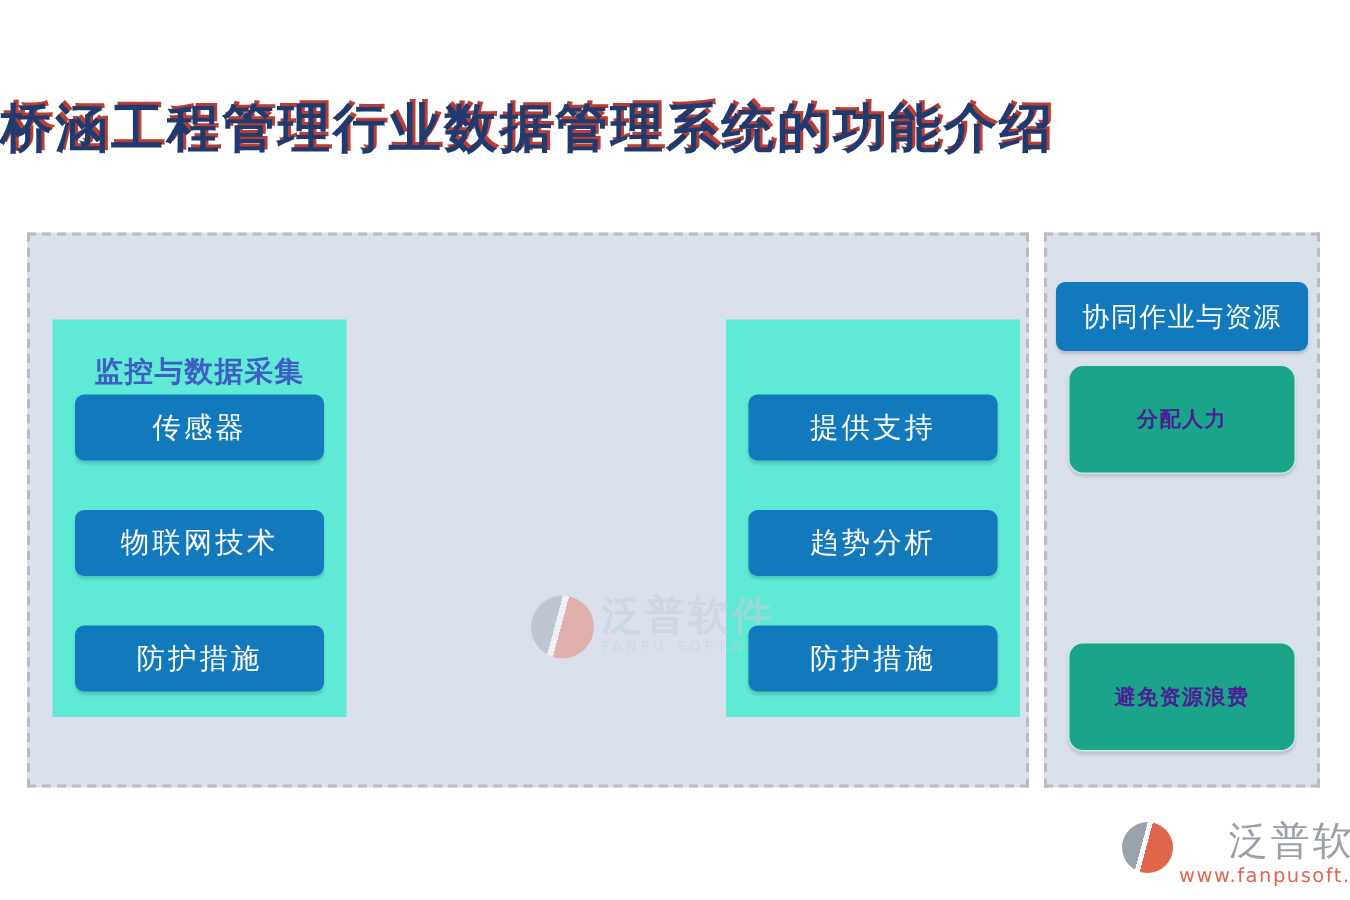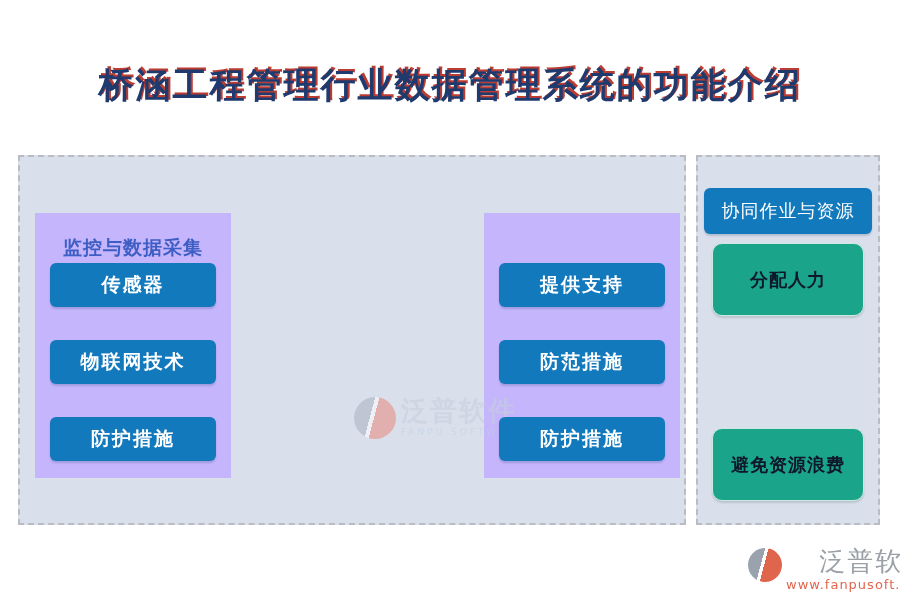--- a/index.html
+++ b/index.html
@@ -2,52 +2,51 @@
 <html><head>
 <meta charset="utf-8">
 <style>
   * { margin:0; padding:0; box-sizing:border-box; }
   html,body { width:900px; height:600px; background:#ffffff; font-family:"DejaVu Sans", sans-serif; }
   .stage { position:relative; width:900px; height:600px; overflow:hidden; background:#ffffff; }
 
   
   .title {
     position:absolute; top:62px; left:0; width:900px;
-    text-align:center;
     font-family:"DejaVu Serif", serif;
     font-size:35px; font-weight:bold; letter-spacing:2px;
     color:#1e3a6e;
     text-shadow:2px -2px 0 #bb3c31;
     white-space:nowrap;
   }
 
   
   .panel { position:absolute; background:#dadfec; border:2px dashed #b9bcc2; }
   .panel-main  { left:18px;  top:155px; width:668px; height:370px; }
   .panel-right { left:696px; top:155px; width:184px; height:370px; }
 
   
-  .card { position:absolute; top:56px; width:196px; height:265px; background:#c4b5fd; }
+  .card { position:absolute; top:56px; width:196px; height:265px; background:#5eead4; }
   .card-1 { left:15px; }
   .card-2 { left:240px; }
   .card-3 { left:464px; }
   .card-header {
     margin-top:22px; text-align:center;
     font-family:"DejaVu Serif", serif;
     font-size:19px; font-weight:bold; color:#3e5ec4;
     letter-spacing:1px; white-space:nowrap;
   }
 
   
   .btn-blue {
     position:absolute; left:15px; width:166px; height:44px;
     background:#1379bd; color:#ffffff;
     border:none; border-radius:6px;
     font-family:"DejaVu Sans", sans-serif;
-    font-size:19px; font-weight:bold; letter-spacing:2px;
+    font-size:19px; font-weight:normal; letter-spacing:2px;
     display:flex; align-items:center; justify-content:center;
     box-shadow:0 2px 2px rgba(0,40,80,0.18);
     z-index:6; cursor:pointer; white-space:nowrap;
   }
   .btn-row-1 { top:50px; }
   .btn-row-2 { top:127px; }
   .btn-row-3 { top:204px; }
 
   
   .rp-blue {
@@ -55,23 +54,23 @@
     background:#1379bd; color:#ffffff;
     border:none; border-radius:6px;
     font-size:18px; font-weight:normal; letter-spacing:1px;
     display:flex; align-items:center; justify-content:center;
     box-shadow:0 2px 2px rgba(0,40,80,0.18);
     z-index:6; cursor:pointer; white-space:nowrap;
     font-family:"DejaVu Sans", sans-serif;
   }
   .rp-green {
     position:absolute; left:14px; width:152px; height:73px;
-    background:#1aa58a; color:#0f172a;
+    background:#1aa58a; color:#4c1d95;
     border:1px solid #cfe8df; border-radius:10px;
-    font-size:18px; font-weight:bold; letter-spacing:1px;
+    font-size:14px; font-weight:bold; letter-spacing:1px;
     display:flex; align-items:center; justify-content:center;
     box-shadow:0 2px 2px rgba(0,60,50,0.15);
     z-index:6; cursor:pointer; white-space:nowrap;
     font-family:"DejaVu Sans", sans-serif;
   }
   .rp-g1 { top:86px; }
   .rp-g2 { top:180px; }
   .rp-g3 { top:271px; }
 
   
@@ -124,21 +123,21 @@
     <div class="card card-1">
       <div class="card-header">监控与数据采集</div>
       <div class="btn-blue btn-row-1">传感器</div>
       <div class="btn-blue btn-row-2">物联网技术</div>
       <div class="btn-blue btn-row-3">防护措施</div>
     </div>
 
 
     <div class="card card-3">
       <div class="btn-blue btn-row-1">提供支持</div>
-      <div class="btn-blue btn-row-2">防范措施</div>
+      <div class="btn-blue btn-row-2">趋势分析</div>
       <div class="btn-blue btn-row-3">防护措施</div>
     </div>
 
   </div>
 
   <div class="panel panel-right">
     <div class="rp-blue">协同作业与资源</div>
     <div class="rp-green rp-g1">分配人力</div>
     <div class="rp-green rp-g3">避免资源浪费</div>
   </div>

